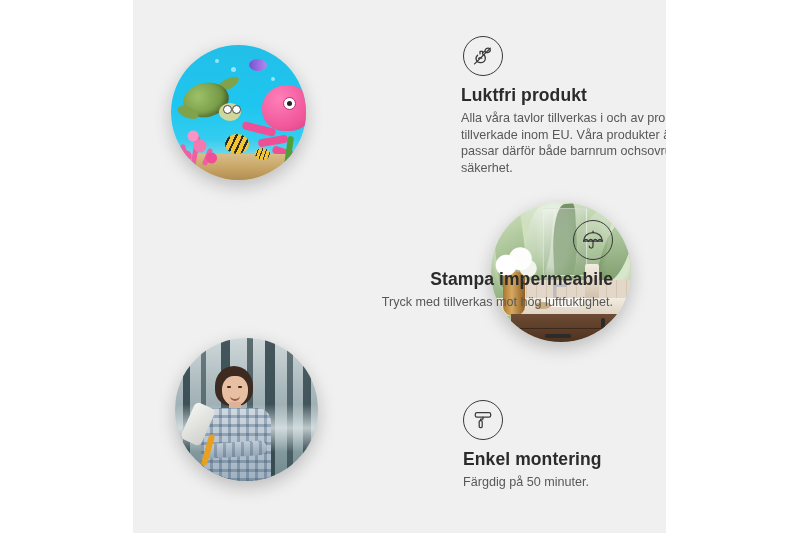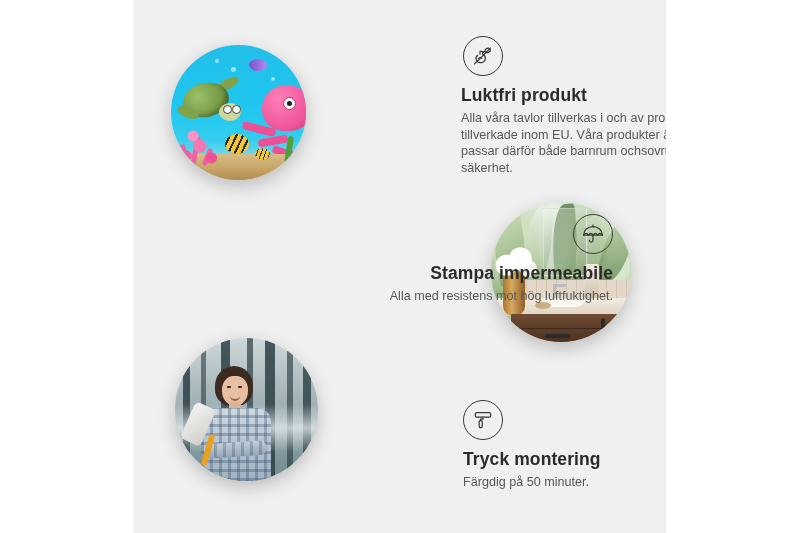--- a/index.html
+++ b/index.html
@@ -316,21 +316,21 @@
 
   
   #feature-odourless {
     left: 328px; top: 36px; width: 292px;
     text-align: left;
   }
   #feature-odourless .icon-circle { margin-left: 2px; }
 
   
   #feature-waterproof {
-    left: 180px; top: 214px; width: 300px;
+    left: 180px; top: 220px; width: 300px;
     text-align: right;
   }
   #feature-waterproof .icon-row {
     display:flex; justify-content:flex-end;
   }
   #feature-waterproof .f-title { font-size: 17.5px; }
   #feature-waterproof .f-body  { font-size: 12.6px; }
 
   
   #feature-easy {
@@ -450,31 +450,31 @@
               <path d="M9.4 15.2 C10.9 12.6 12.6 12.6 14 15.2"></path>
               <path d="M14 15.2 C15.4 12.6 17.1 12.6 18.6 15.2"></path>
               <path d="M18.6 15.2 C20.0 12.6 21.8 12.6 23.4 15.2"></path>
               <path d="M14 6.6 L14 5.0"></path>
               <path d="M14 15.2 L14 20.0 C14 21.4 12.9 22.3 11.7 22.0 C10.8 21.8 10.3 21.0 10.3 20.2"></path>
             </g>
           </svg>
         </div>
       </div>
       <div class="f-title">Stampa impermeabile</div>
-      <div class="f-body">Alla med resistens mot hög luftfuktighet.</div>
+      <div class="f-body">Tryck med tillverkas mot hög luftfuktighet.</div>
     </div>
 
     <div class="feature" id="feature-easy">
       <div class="icon-circle">
         <svg width="28" height="28" viewBox="0 0 28 28" aria-hidden="true">
           <g fill="none" stroke="#3a3a3a" stroke-width="1.25" stroke-linecap="round" stroke-linejoin="round">
             <rect x="6.3" y="6.6" width="15.4" height="4.6" rx="1.6"></rect>
             <path d="M14 11.2 L14 13.0 L11.6 13.0 L11.6 14.6"></path>
             <rect x="10.2" y="14.6" width="3.0" height="7.0" rx="1.0"></rect>
           </g>
         </svg>
       </div>
-      <div class="f-title">Tryck montering</div>
+      <div class="f-title">Enkel montering</div>
       <div class="f-body">Färgdig på 50 minuter.</div>
     </div>
 
   </div>
 </div>
 
 </body></html>

